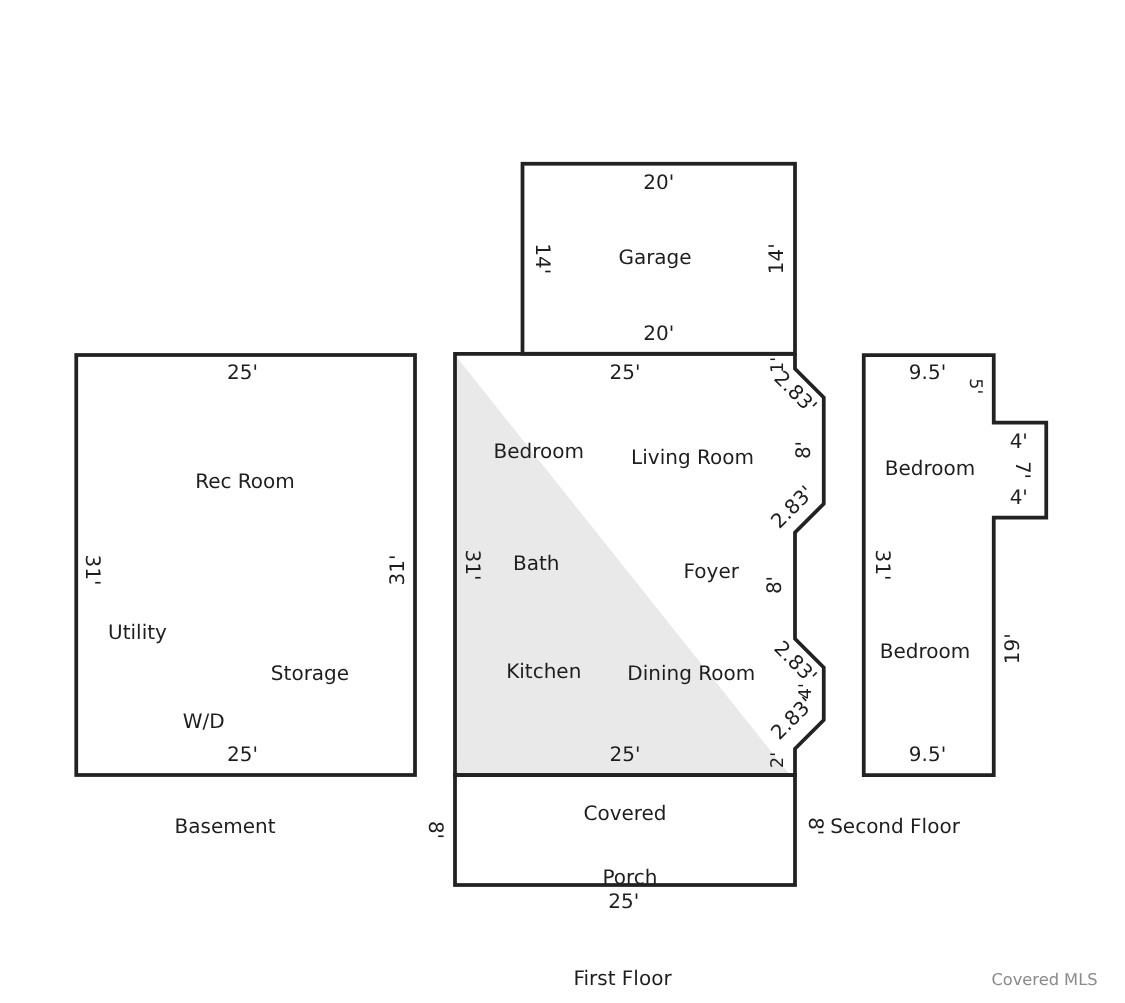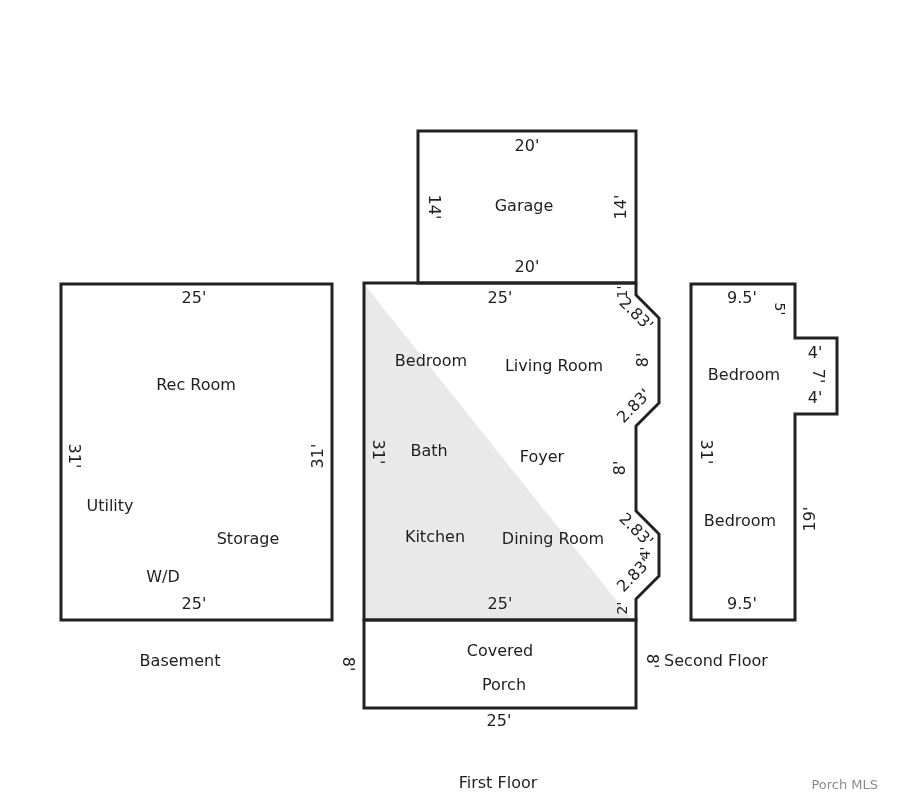--- a/index.html
+++ b/index.html
@@ -47,47 +47,47 @@
 <div class="lbl" style="left:248px; top:539px;">Storage</div>
 <div class="lbl" style="left:119px; top:577px;margin-left:44px;">W/D</div>
 <div class="lbl" style="left:194px; top:604px;">25'</div>
 <div class="lbl" style="left:180px; top:661px;">Basement</div>
 
 <div class="lbl" style="left:500px; top:298px;">25'</div>
 <div class="lbl" style="left:431px; top:361px;">Bedroom</div>
 <div class="lbl" style="left:554px; top:366px;text-align:center;">Living Room</div>
 <div class="lbl r90" style="left:378px; top:452px;">31'</div>
 <div class="lbl" style="left:429px; top:451px;">Bath</div>
-<div class="lbl" style="left:542px; top:457px;">Foyer</div>
+<div class="lbl" style="left:569px; top:457px;">Foyer</div>
 <div class="lbl" style="left:435px; top:537px;">Kitchen</div>
 <div class="lbl" style="left:553px; top:539px;">Dining Room</div>
 <div class="lbl" style="left:500px; top:604px;">25'</div>
 
 <div class="lbl rm90 small" style="left:622px; top:292px;">1'</div>
 <div class="lbl rd45" style="left:636px; top:314px;">2.83'</div>
 <div class="lbl rm90" style="left:643px; top:360px;">8'</div>
 <div class="lbl ru45" style="left:634px; top:406px;">2.83'</div>
 <div class="lbl rm90" style="left:620px; top:468px;">8'</div>
 <div class="lbl rd45" style="left:636px; top:530px;">2.83'</div>
 <div class="lbl rm90 small" style="left:645px; top:553px;">4'</div>
 <div class="lbl ru45" style="left:634px; top:575px;">2.83'</div>
 <div class="lbl rm90 small" style="left:622px; top:608px;">2'</div>
 
 <div class="lbl" style="left:500px; top:651px;">Covered</div>
-<div class="lbl" style="left:504px; top:685px;text-align:right;">Porch</div>
+<div class="lbl" style="left:504px; top:702px;text-align:right;">Porch</div>
 <div class="lbl r90" style="left:348px; top:664px;">8'</div>
 <div class="lbl r90" style="left:652px; top:661px;">8'</div>
 <div class="lbl" style="left:499px; top:721px;">25'</div>
 <div class="lbl" style="left:498px; top:748px;margin-top:35px;">First Floor</div>
 
 <div class="lbl" style="left:742px; top:298px;">9.5'</div>
 <div class="lbl r90 small" style="left:780px; top:309px;">5'</div>
 <div class="lbl" style="left:815px; top:353px;">4'</div>
 <div class="lbl r90" style="left:818px; top:376px;">7'</div>
 <div class="lbl" style="left:815px; top:398px;">4'</div>
 <div class="lbl" style="left:744px; top:375px;">Bedroom</div>
 <div class="lbl r90" style="left:706px; top:452px;">31'</div>
 <div class="lbl" style="left:740px; top:521px;">Bedroom</div>
 <div class="lbl rm90" style="left:810px; top:519px;">19'</div>
 <div class="lbl" style="left:742px; top:604px;">9.5'</div>
 <div class="lbl" style="left:716px; top:661px;">Second Floor</div>
 
-<div class="watermark">Porch MLS</div>
+<div class="watermark">Covered MLS</div>
 
 </body></html>

